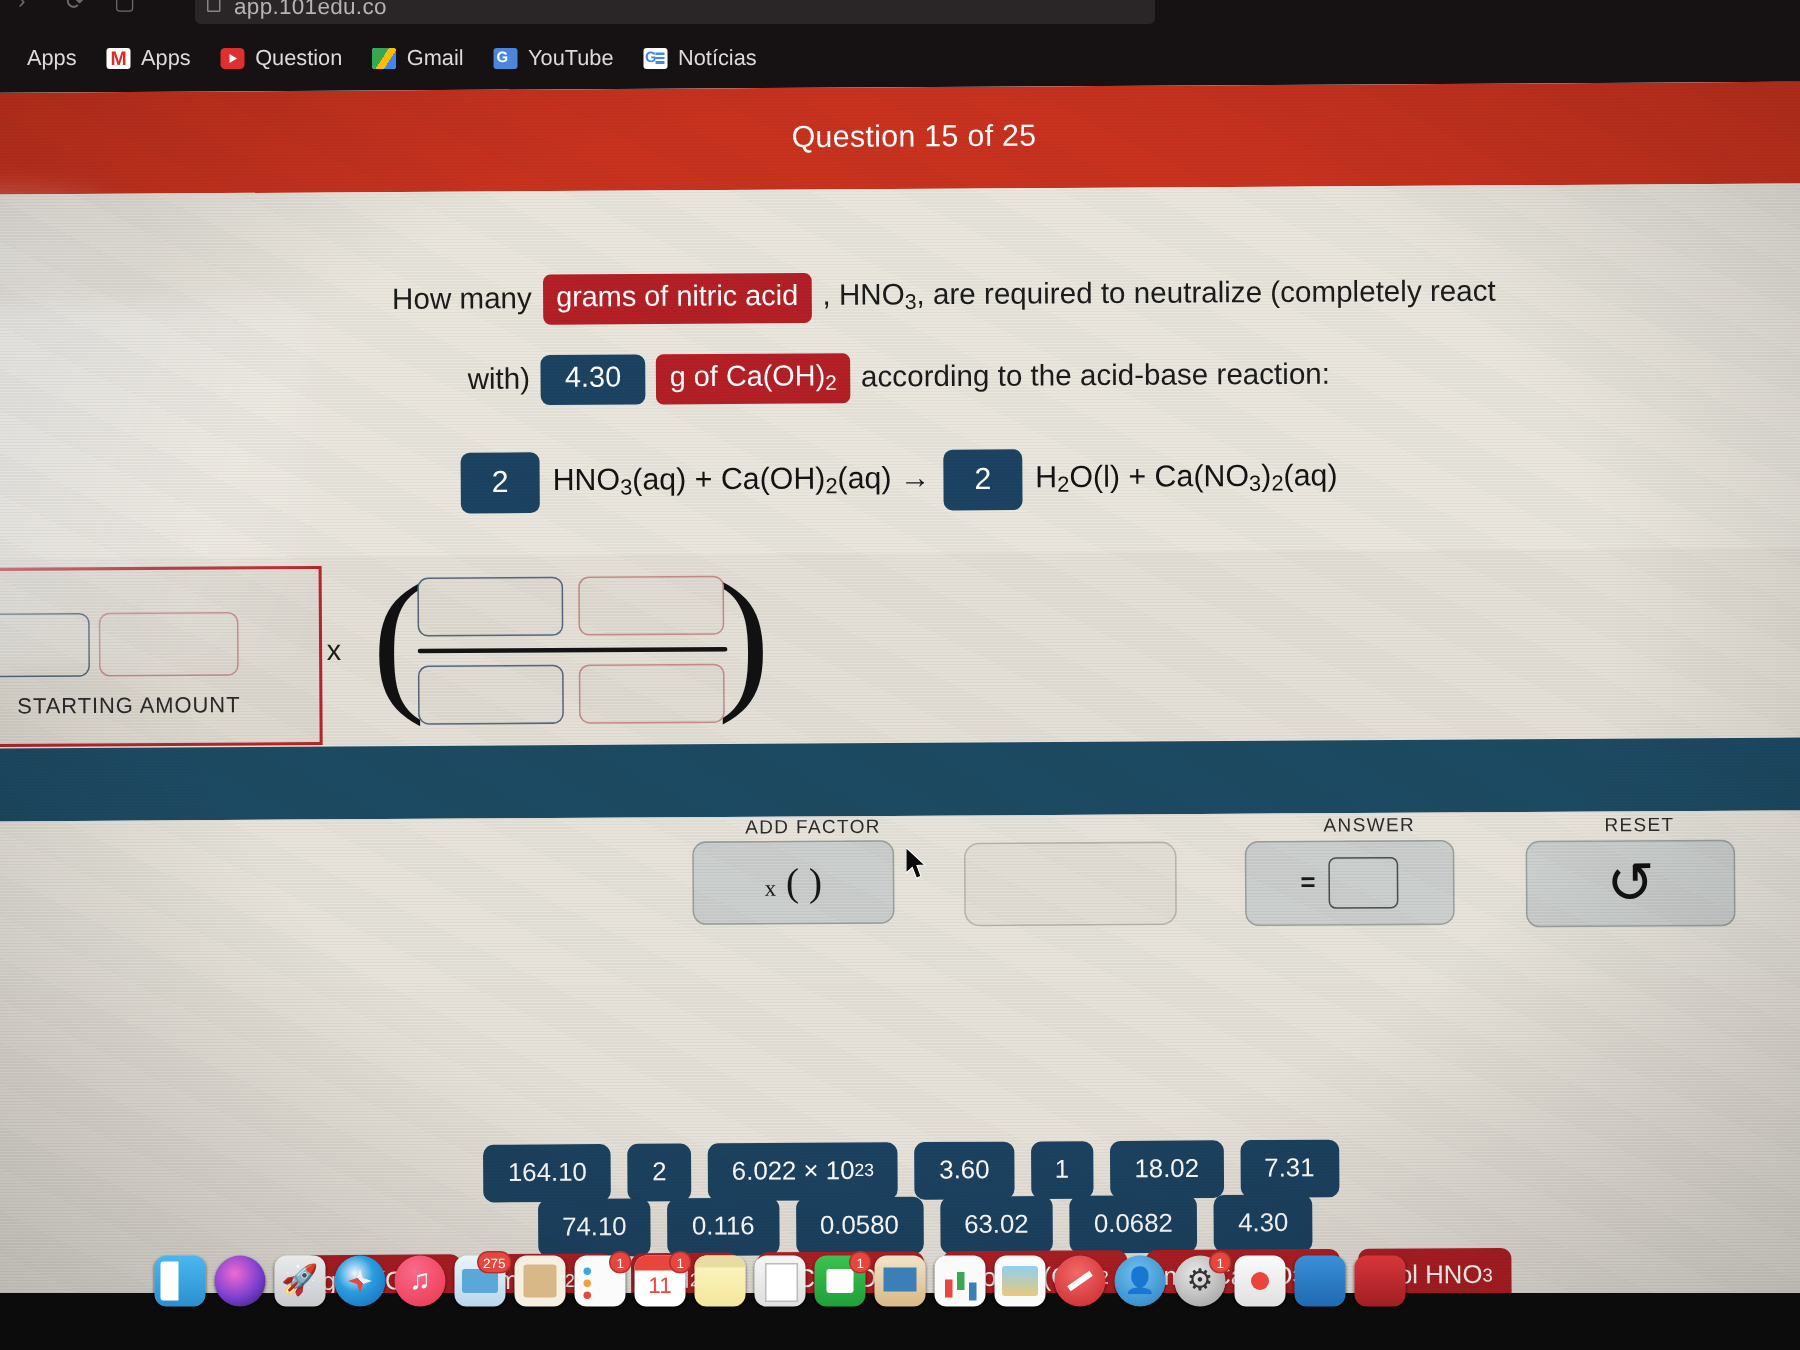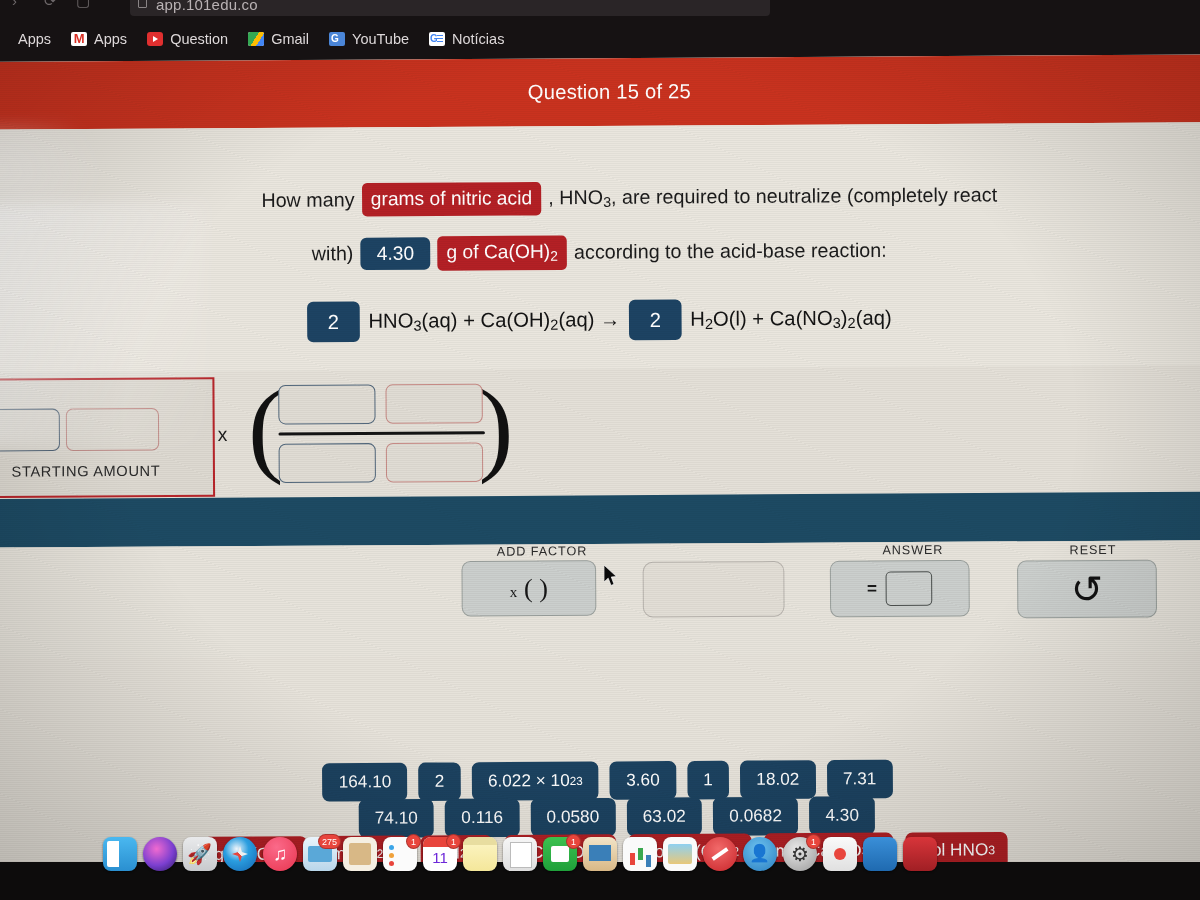--- a/index.html
+++ b/index.html
@@ -249,21 +249,21 @@
     clip-path: polygon(50% 0, 62% 38%, 100% 50%, 62% 62%, 50% 100%, 38% 62%, 0 50%, 38% 38%);
   }
   .d-music { background: radial-gradient(circle at 40% 30%, #fb6a8a, #e8354f); border-radius: 50%; }
   .d-music::before { content: "♫"; position: absolute; inset: 0; color: #fff; font-size: 19px; line-height: 34px; text-align: center; }
   .d-mail { background: linear-gradient(#eaf4fb, #b9d6ea); }
   .d-mail::before { content: ""; position: absolute; left: 5px; top: 9px; width: 24px; height: 16px; background: #5aa8d8; border-radius: 2px; }
   .d-contacts { background: #f5efe2; }
   .d-contacts::before { content: ""; position: absolute; left: 6px; top: 6px; width: 22px; height: 22px; background: #d8b886; border-radius: 2px; }
   .d-cal { background: #fff; }
   .d-cal::before { content: ""; position: absolute; left: 0; top: 0; right: 0; height: 10px; background: #e8453c; border-radius: 8px 8px 0 0; }
-  .d-cal-num { position: absolute; left: 0; right: 0; top: 11px; font-size: 15px; color: #6d28d9; text-align: center; line-height: 20px; }
+  .d-cal-num { position: absolute; left: 0; right: 0; top: 11px; font-size: 15px; color: #ef4444; text-align: center; line-height: 20px; }
   .d-notes { background: linear-gradient(#fdf6c8, #f4e79a); }
   .d-notes::before { content: ""; position: absolute; left: 0; top: 0; right: 0; height: 8px; background: #e8dda0; border-radius: 8px 8px 0 0; }
   .d-reminders { background: #fbfbfb; }
   .d-reminders::before { content: ""; position: absolute; left: 6px; top: 8px; width: 5px; height: 5px; background: #3ba5e8; border-radius: 50%; box-shadow: 0 8px 0 #f0a13a, 0 16px 0 #e8453c; }
   .d-pages { background: linear-gradient(#f6f6f6,#dedede); }
   .d-pages::before { content: ""; position: absolute; left: 7px; top: 5px; width: 20px; height: 24px; background: #fff; border: 1px solid #bbb; }
   .d-numbers { background: linear-gradient(#3cc14f, #1fa03a); }
   .d-numbers::before { content: ""; position: absolute; left: 8px; top: 9px; width: 18px; height: 16px; background: #fff; border-radius: 2px; }
   .d-keynote { background: linear-gradient(#f2e4c8, #d8b886); }
   .d-keynote::before { content: ""; position: absolute; left: 6px; top: 8px; width: 22px; height: 16px; background: #3a7fb8; }

